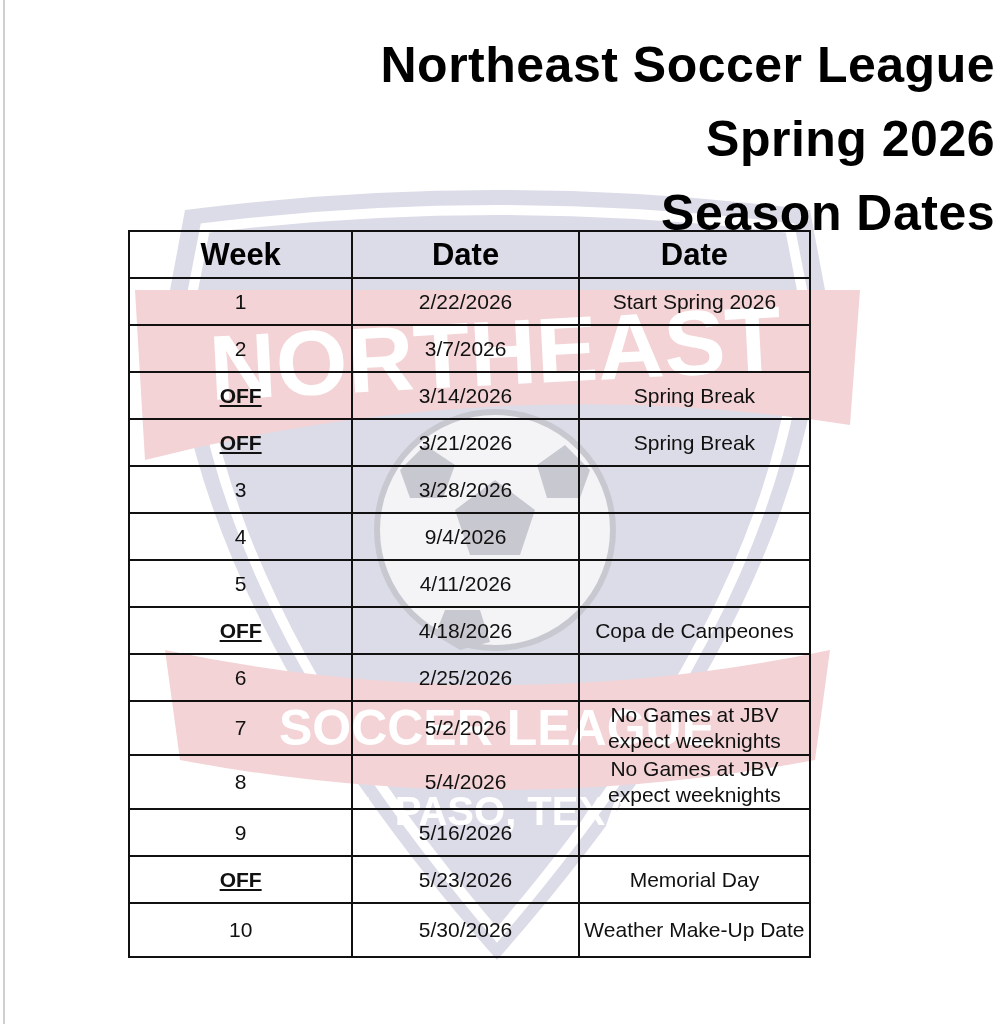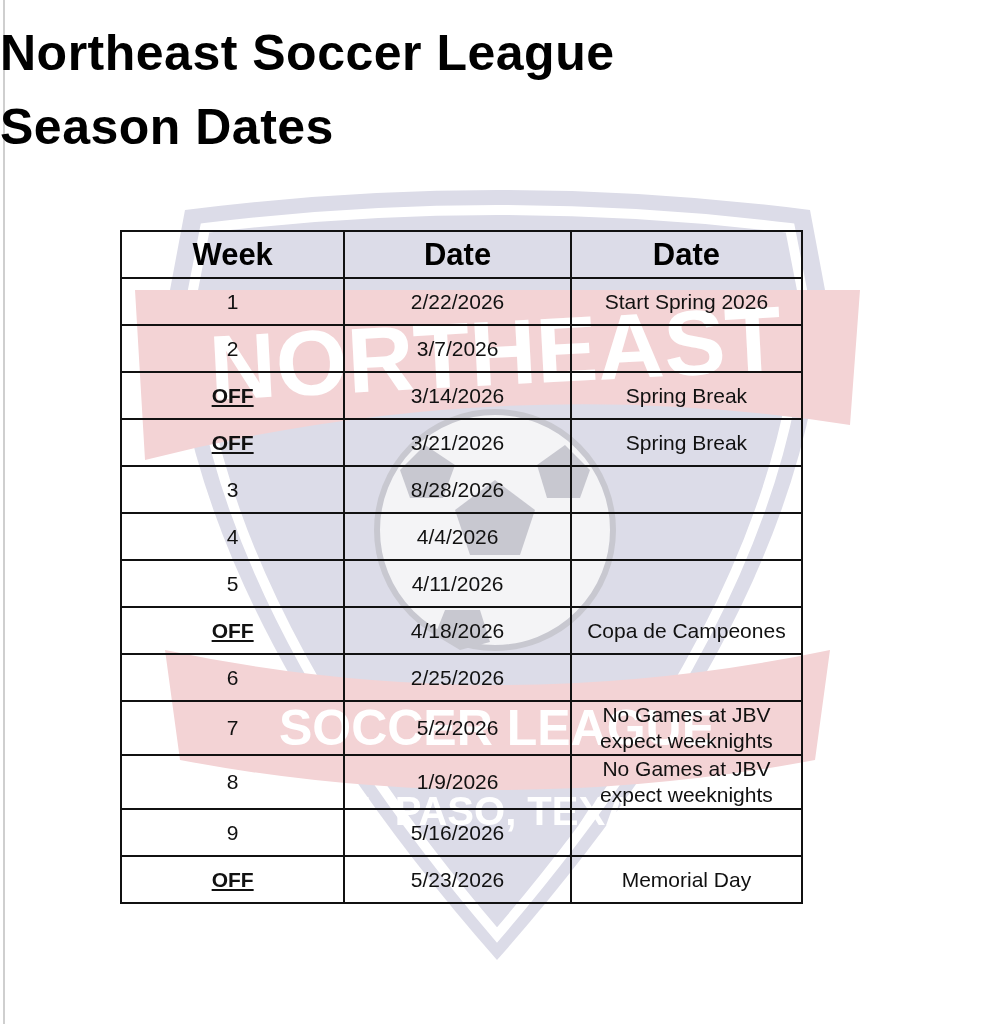--- a/index.html
+++ b/index.html
@@ -26,36 +26,36 @@
       position: absolute;
       left: 125px;
       top: 180px;
       width: 745px;
       height: 790px;
       z-index: 0;
     }
     .title-block {
       position: absolute;
       left: 0;
-      top: 16px;
+      top: 28px;
       width: 995px;
-      text-align: left;
+      text-align: right;
       z-index: 2;
     }
     .title-line {
       font-family: "Liberation Sans", sans-serif;
       font-weight: bold;
       font-size: 50px;
       line-height: 74px;
       color: #000;
       letter-spacing: 0.5px;
     }
     table.schedule {
       position: absolute;
-      left: 120px;
+      left: 128px;
       top: 230px;
       width: 683px;
       border-collapse: collapse;
       z-index: 2;
       background: transparent;
     }
     table.schedule th, table.schedule td {
       border: 2px solid #111;
       text-align: center;
       padding: 0;
@@ -102,20 +102,21 @@
   <polygon points="440,265 465,290 455,318 422,318 412,285" fill="#c8c8d0"></polygon>
   <polygon points="320,430 355,430 365,462 335,470 310,455" fill="#c8c8d0"></polygon>
 
   <path d="M40 470 Q372 540 705 470 L690 580 Q372 640 55 580 Z" fill="#f3d3d5"></path>
   <text x="372" y="565" text-anchor="middle" font-family="Liberation Sans, sans-serif" font-weight="bold" font-size="50" fill="#ffffff">SOCCER LEAGUE</text>
   <text x="372" y="645" text-anchor="middle" font-family="Liberation Sans, sans-serif" font-weight="bold" font-size="40" fill="#ffffff">EL PASO, TEXAS</text>
 </svg>
 
 <div class="title-block">
   <div class="title-line">Northeast Soccer League</div>
+  <div class="title-line">Spring 2026</div>
   <div class="title-line">Season Dates</div>
 </div>
 
 <table class="schedule">
   <colgroup>
       <col class="c1">
       <col class="c2">
       <col class="c3">
     </colgroup>
   <thead>
@@ -141,26 +142,26 @@
       <td>3/14/2026</td>
       <td>Spring Break</td>
     </tr>
     <tr>
       <td class="off">OFF</td>
       <td>3/21/2026</td>
       <td>Spring Break</td>
     </tr>
     <tr>
       <td>3</td>
-      <td>8/28/2026</td>
+      <td>3/28/2026</td>
       <td></td>
     </tr>
     <tr>
       <td>4</td>
-      <td>4/4/2026</td>
+      <td>9/4/2026</td>
       <td></td>
     </tr>
     <tr>
       <td>5</td>
       <td>4/11/2026</td>
       <td></td>
     </tr>
     <tr>
       <td class="off">OFF</td>
       <td>4/18/2026</td>
@@ -171,27 +172,32 @@
       <td>2/25/2026</td>
       <td></td>
     </tr>
     <tr>
       <td class="tall">7</td>
       <td class="tall">5/2/2026</td>
       <td class="tall">No Games at JBV expect weeknights</td>
     </tr>
     <tr>
       <td class="tall">8</td>
-      <td class="tall">1/9/2026</td>
+      <td class="tall">5/4/2026</td>
       <td class="tall">No Games at JBV expect weeknights</td>
     </tr>
     <tr>
       <td>9</td>
       <td>5/16/2026</td>
       <td></td>
     </tr>
     <tr>
       <td class="off">OFF</td>
       <td>5/23/2026</td>
       <td>Memorial Day</td>
     </tr>
+    <tr>
+      <td class="tall">10</td>
+      <td class="tall">5/30/2026</td>
+      <td class="tall">Weather Make-Up Date</td>
+    </tr>
   </tbody>
 </table>
 
 </body></html>

